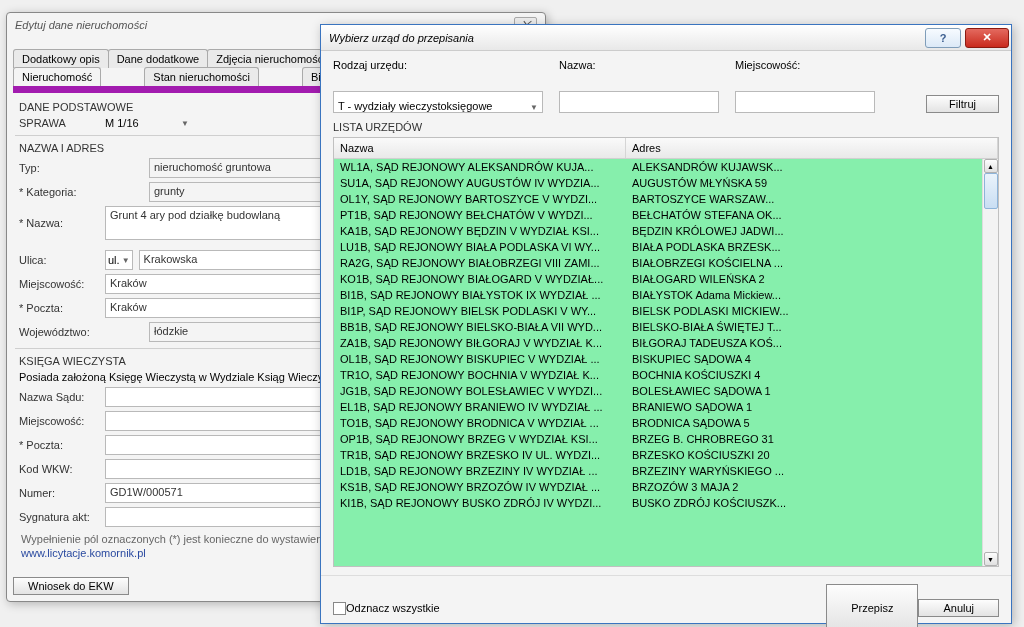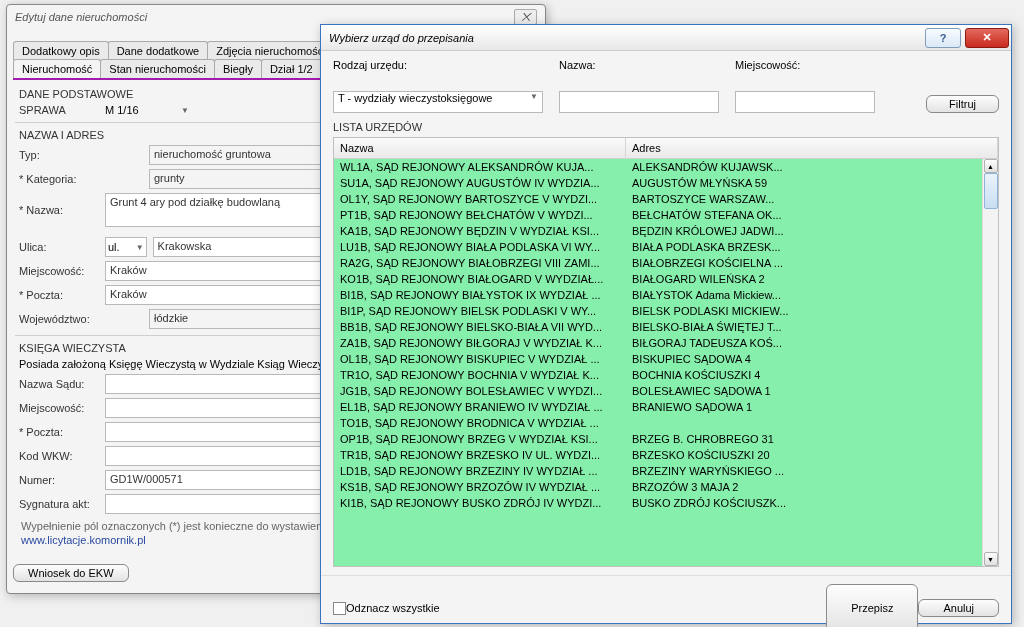--- a/index.html
+++ b/index.html
@@ -3,46 +3,46 @@
 <meta charset="utf-8">
 <style>
   * { box-sizing: border-box; font-family: "Segoe UI", Tahoma, sans-serif; font-size: 11px; }
   body { margin: 0; background: #f0f0f0; width: 1024px; height: 627px; position: relative; overflow: hidden; }
   .window { position: absolute; background: #f4f4f4; border: 1px solid #888; border-radius: 4px; box-shadow: 2px 2px 10px rgba(0,0,0,.25); }
   .win-titlebar { display: flex; align-items: center; justify-content: space-between; padding: 4px 8px; font-style: italic; color: #555; }
   .win-close-small { border:1px solid #aaa; border-radius:2px; padding:0 6px; background:#eee; cursor:default; line-height:14px; }
   .tabs-row { display:flex; gap:0; padding:0 6px; margin-top:12px; flex-wrap:wrap; }
   .tab { padding:3px 8px; border:1px solid #aaa; border-bottom:none; background:#eaeaea; margin-right:-1px; border-top-left-radius:3px; border-top-right-radius:3px; cursor:default;}
   .tab.active { background:#f4f4f4; position:relative; z-index:2; }
-  .tab-second-row { margin-top:-1px; }
-  .pane { border-top:2px solid #a21caf; margin:0 6px; padding:6px 2px; }
+  .tab-second-row { margin-top:-1px;gap:44px; }
+  .pane { border-top:7px solid #a21caf; margin:0 6px; padding:6px 2px; }
   .section-title { padding:2px 4px; color:#333; }
   .form-row { display:flex; align-items:center; gap:6px; padding:2px 4px; }
   .lbl { width:80px; color:#333; }
   .val-input { flex:1; border:1px solid #b9b9b9; padding:2px 4px; background:#fff; color:#333; height:20px; }
   .ro { background:#f4f4f4;margin-left:44px; }
-  .small-select { border:1px solid #b9b9b9; padding:1px 2px; background:#fff; height:20px; display:flex; align-items:center; gap:16px;}
+  .small-select { border:1px solid #b9b9b9; padding:1px 2px; background:#fff; height:20px; display:flex; align-items:center; gap:2px;}
   .bottom-buttons { display:flex; gap:6px; padding:6px; }
-  .btn { border:1px solid #8a8a8a; border-radius:6px; padding:2px 14px; background:linear-gradient(#fdfdfd,#e3e3e3); cursor:default; }
+  .btn { border:1px solid #8a8a8a; border-radius:0; padding:2px 14px; background:linear-gradient(#fdfdfd,#e3e3e3); cursor:default; }
   .note { font-size:10px; color:#666; padding:4px 6px; line-height:1.25;}
   .link { color:#2a4aa0; }
 
   
   .modal { left:320px; top:24px; width:692px; height:600px; border:1px solid #3a74bf; border-radius:0; }
   .modal-titlebar { background:linear-gradient(#fff,#e8e8e8); border-bottom:1px solid #ccc; height:26px; display:flex; align-items:center; padding:0 0 0 8px;}
   .modal-title { font-style: italic; flex:1;}
   .modal-buttons { display:flex; }
   .modal-btn { width:36px; height:20px; margin:0 2px; border:1px solid #7f9db9; border-radius:3px; display:flex; align-items:center; justify-content:center; }
   .modal-btn.close-x { background:linear-gradient(#e46a5f,#c92a1d); color:#fff; border-color:#8b1a10; font-weight:bold; width:44px;}
   .modal-btn.help-q { background:linear-gradient(#f7fbff,#dce9f7); color:#3a5d8f; font-weight:bold; }
   .modal-body { padding:8px 12px; }
   .filter-row { display:flex; gap:16px; align-items:flex-end; }
   .filter-col { display:flex; flex-direction:column; gap:20px; }
   .filter-row .btn { margin-left:auto; align-self:flex-end; margin-top:22px;}
-  .select-box { border:1px solid #b9b9b9; background:#fff; width:210px; height:22px; display:flex; align-items:flex-start; padding:0 4px; justify-content:space-between;}
+  .select-box { border:1px solid #b9b9b9; background:#fff; width:210px; height:22px; display:flex; align-items:flex-end; padding:0 4px; justify-content:space-between;}
   .text-box { border:1px solid #b9b9b9; background:#fff; height:22px; padding:0 4px; }
   .list-title { padding:8px 0 4px; color:#333; }
   .list-wrap { border:1px solid #c0c0c0; background:#86efac; position:relative; height:430px; display:flex; flex-direction:column;}
   .list-header { display:flex; background:linear-gradient(#fafafa,#e9e9e9); border-bottom:1px solid #d0d0d0;}
   .list-header div { padding:4px 6px; border-right:1px solid #d5d5d5; }
   .list-header .col-n { width:292px; }
   .list-header .col-a { flex:1; }
   .list-scroll { overflow:hidden; flex:1; position:relative;}
   .list-rows { position:absolute; inset:0; overflow:hidden;}
   .row { display:flex; padding:2px 6px; }
@@ -53,21 +53,21 @@
   .sb-track { flex:1; width:14px; position:relative;}
   .sb-thumb { position:absolute; top:0; left:0; width:14px; height:36px; background:linear-gradient(#eaf3fb,#c9def3); border:1px solid #8eb4d9; border-radius:2px;}
   .modal-footer { display:flex; align-items:center; padding:8px 12px; border-top:1px solid #ddd;}
   .checkbox { width:13px; height:13px; border:1px solid #888; background:#fff; }
   .chev { font-size:8px; color:#666; }
   .sep-line { border-top:1px solid #cfcfcf; margin:4px 0;}
 </style>
 </head>
 <body>
 
-<div class="window" style="left:6px; top:4px; width:540px; height:590px;">
+<div class="window" style="left:6px; top:12px; width:540px; height:590px;">
   <div class="win-titlebar">
     <span>Edytuj dane nieruchomości</span>
     <span class="win-close-small">⨉</span>
   </div>
 
   <div class="tabs-row">
     <div class="tab">Dodatkowy opis</div>
     <div class="tab">Dane dodatkowe</div>
     <div class="tab">Zdjęcia nieruchomości</div>
     <div class="tab">Wa</div>
@@ -265,20 +265,21 @@
             <div class="row">
               <div class="c1">JG1B, SĄD REJONOWY BOLESŁAWIEC V WYDZI...</div>
               <div class="c2">BOLESŁAWIEC SĄDOWA 1</div>
             </div>
             <div class="row">
               <div class="c1">EL1B, SĄD REJONOWY BRANIEWO IV WYDZIAŁ ...</div>
               <div class="c2">BRANIEWO SĄDOWA 1</div>
             </div>
             <div class="row">
               <div class="c1">TO1B, SĄD REJONOWY BRODNICA V WYDZIAŁ ...</div>
+              <div class="c2">BRODNICA SĄDOWA 5</div>
             </div>
             <div class="row">
               <div class="c1">OP1B, SĄD REJONOWY BRZEG V WYDZIAŁ KSI...</div>
               <div class="c2">BRZEG B. CHROBREGO 31</div>
             </div>
             <div class="row">
               <div class="c1">TR1B, SĄD REJONOWY BRZESKO IV UL. WYDZI...</div>
               <div class="c2">BRZESKO KOŚCIUSZKI 20</div>
             </div>
             <div class="row">

